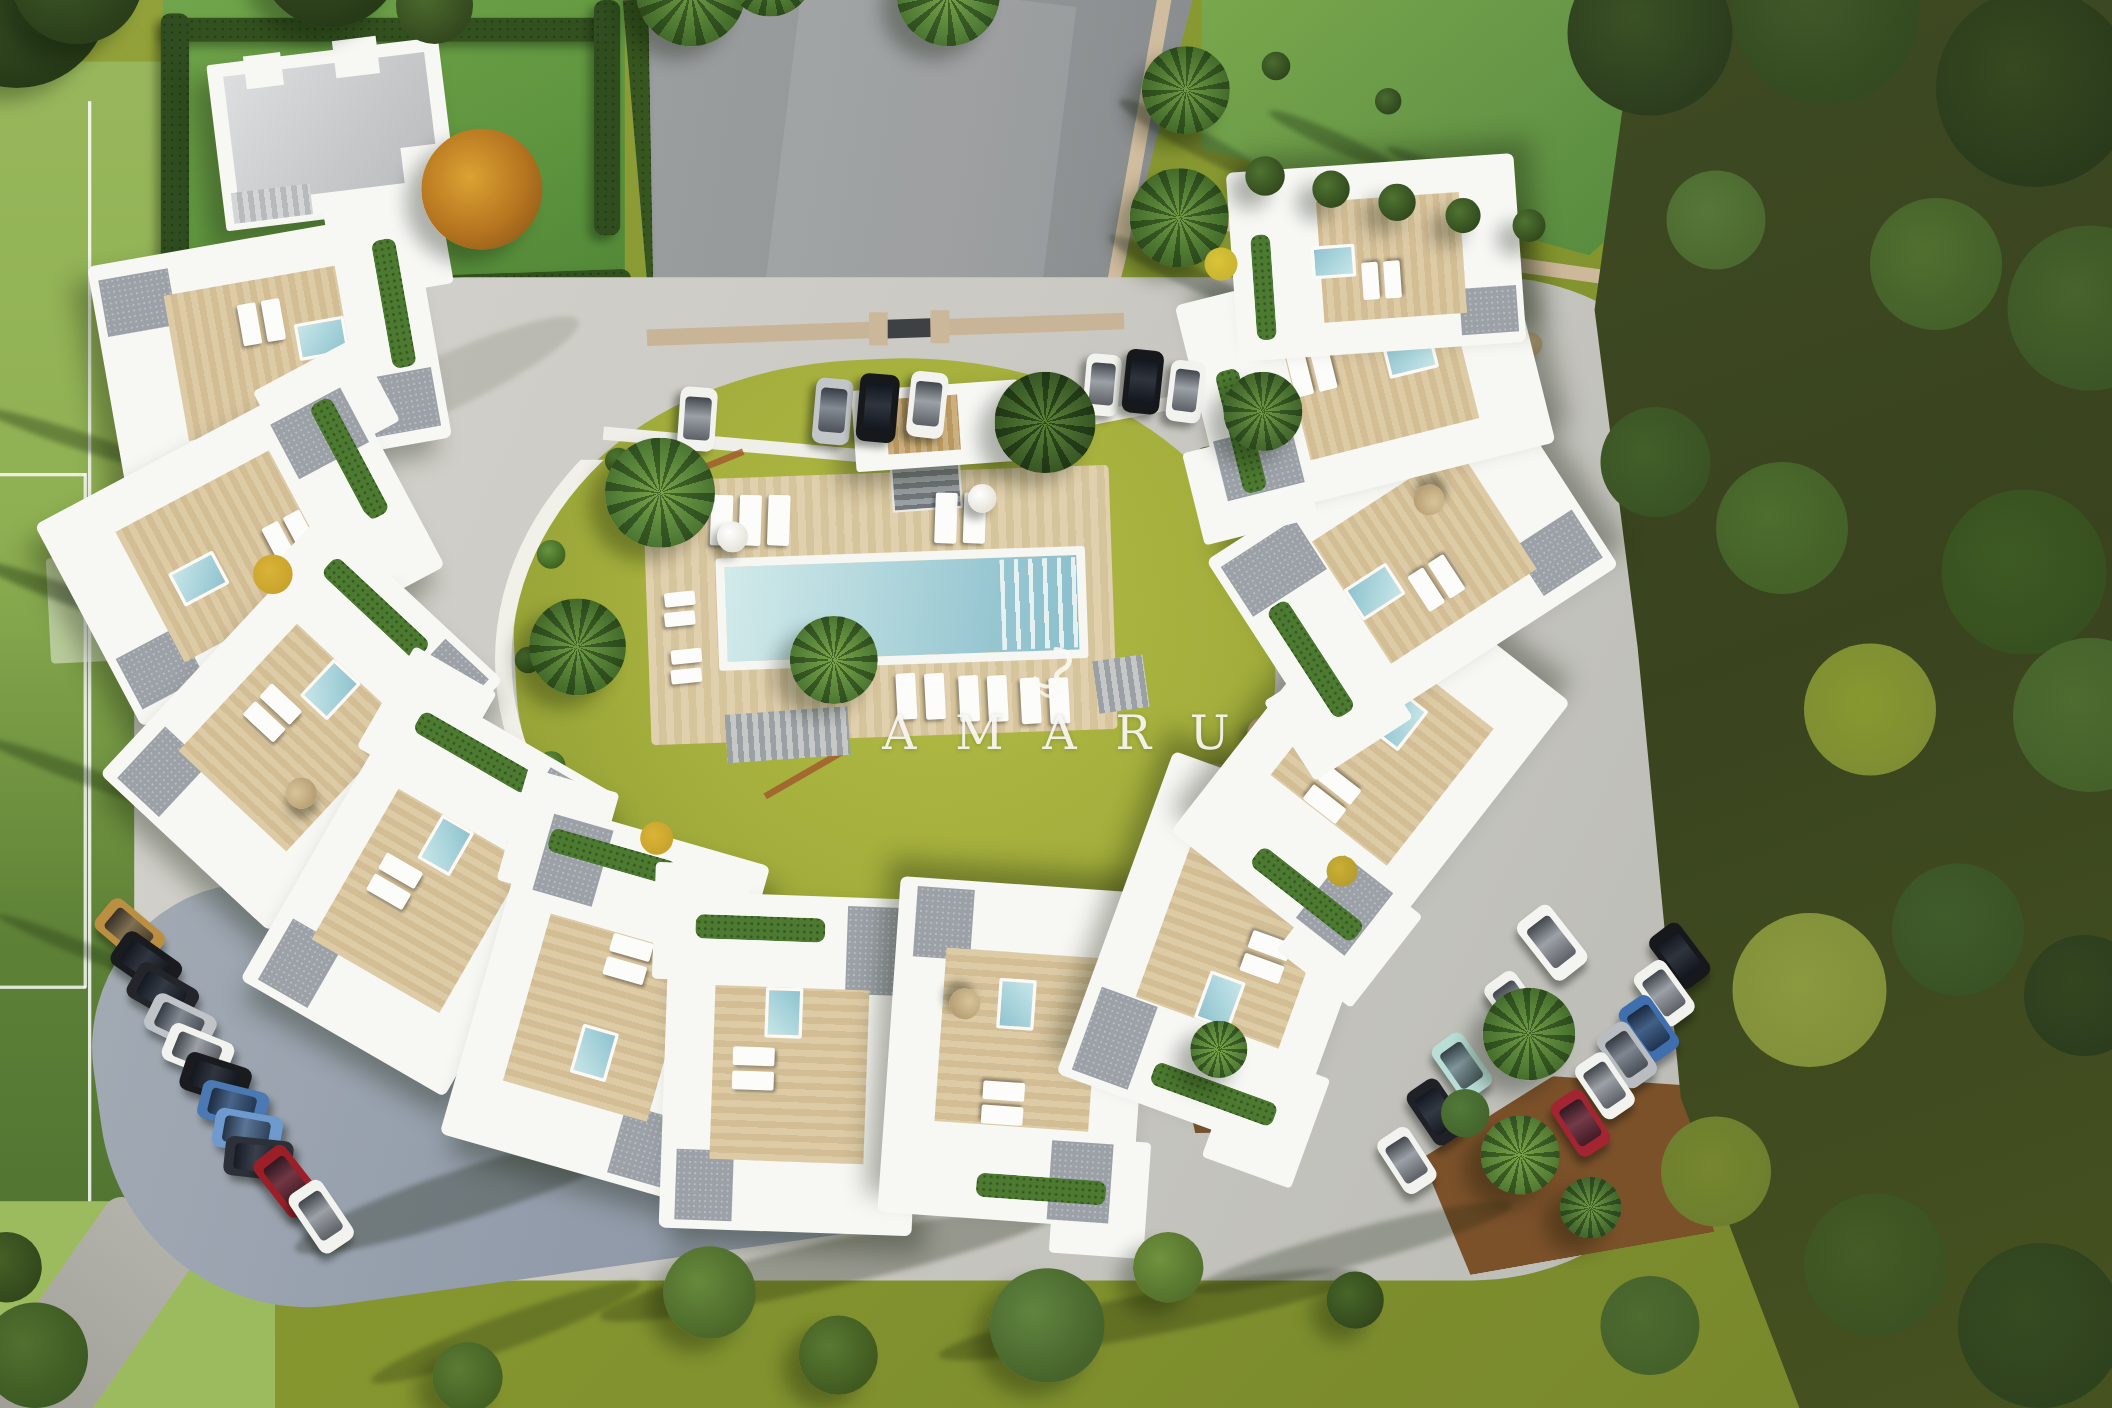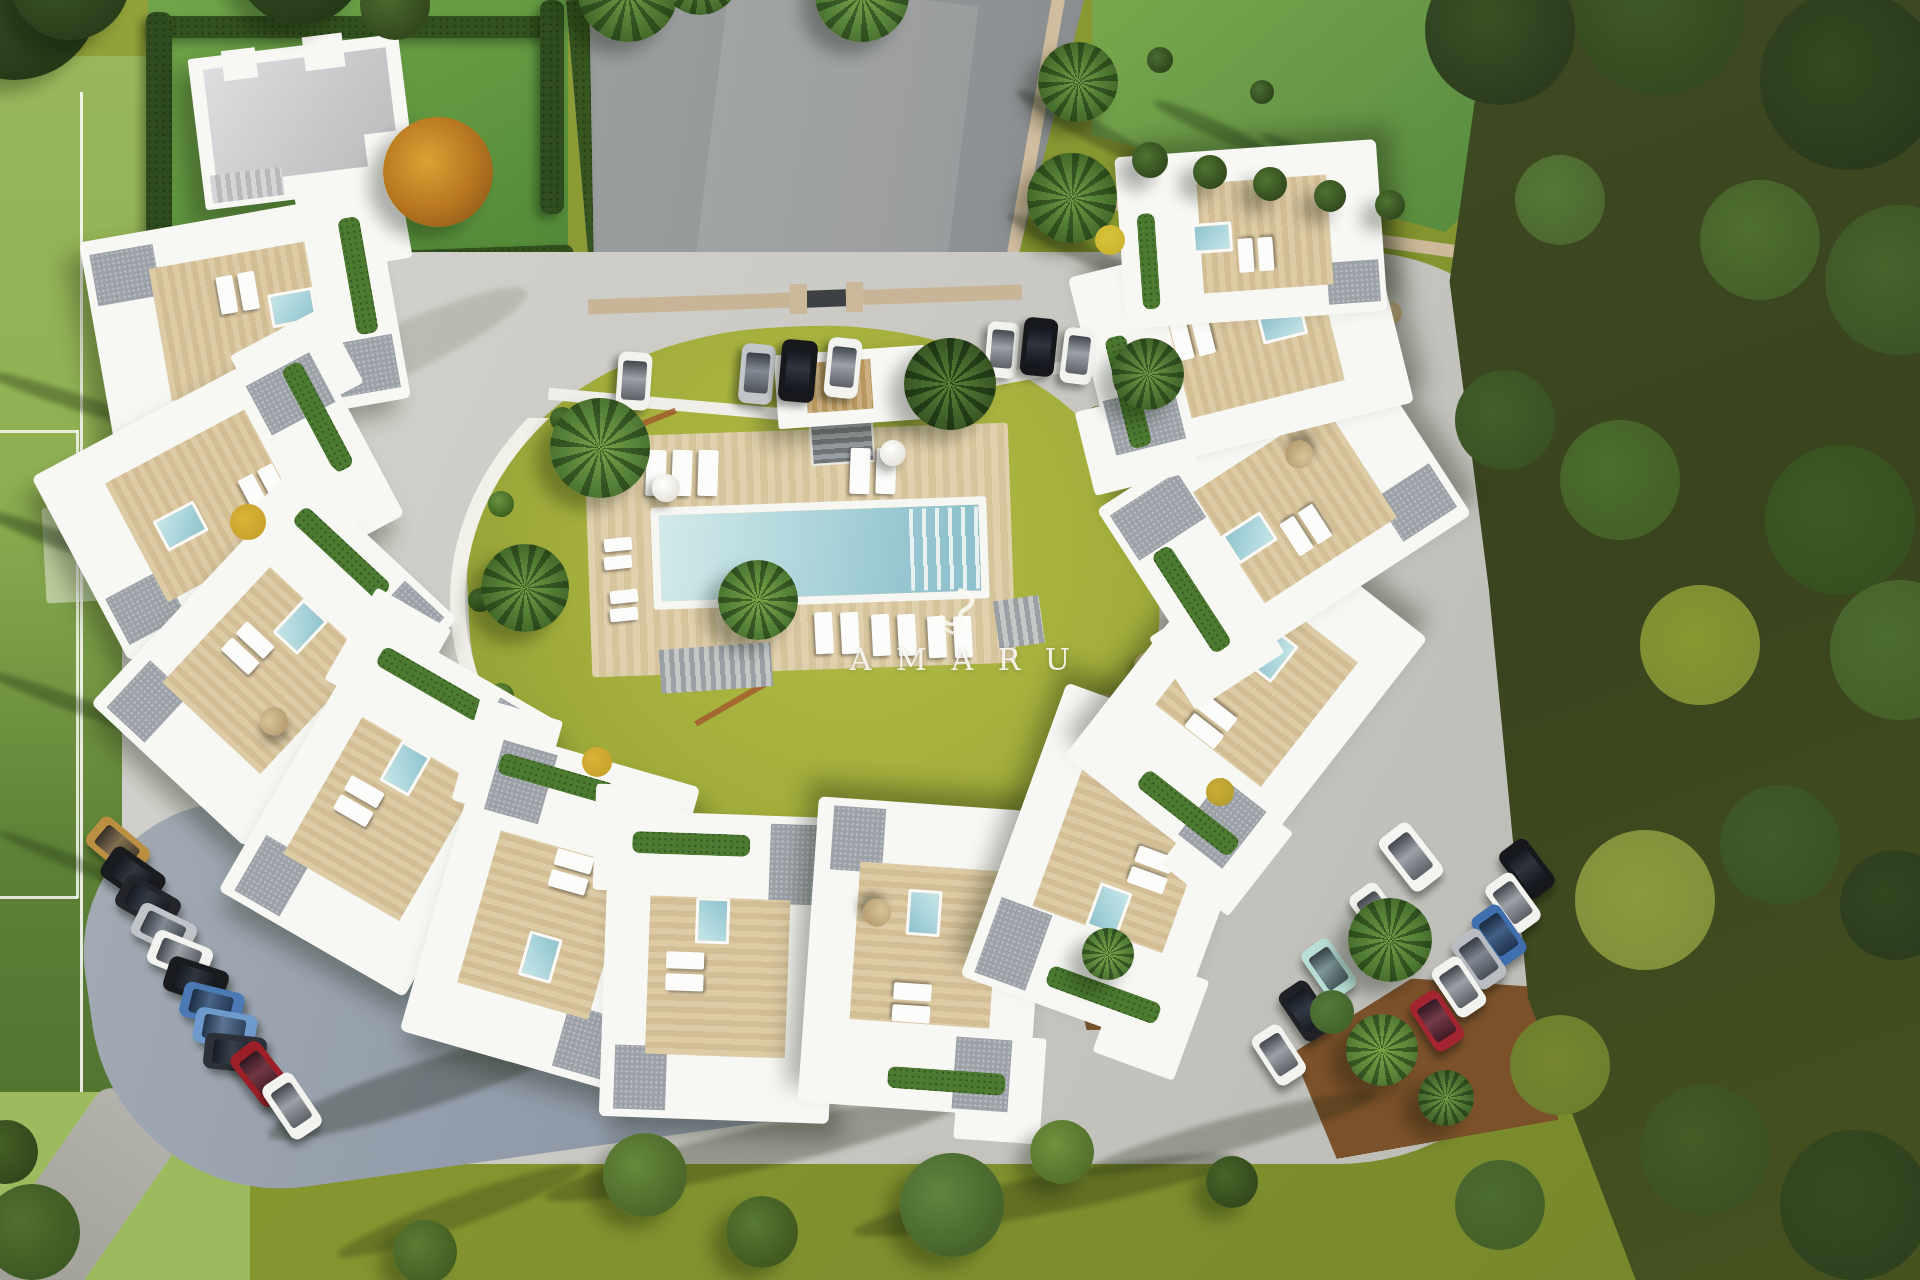--- a/index.html
+++ b/index.html
@@ -17,21 +17,21 @@
   .tree{border-radius:50%;}
   .tsh{box-shadow:-14px 12px 16px rgba(8,16,4,.3);}
   .palm{border-radius:50%;}
   .dot{border-radius:50%;}
   .parasol{border-radius:50%;box-shadow:-6px 6px 8px rgba(10,15,5,.35);}
   .car{border-radius:8px;box-shadow:-5px 5px 7px rgba(10,15,8,.4);}
   .car::after{content:"";position:absolute;left:16%;right:16%;top:15%;bottom:18%;border-radius:4px;
     background:linear-gradient(180deg,rgba(16,22,32,.78),rgba(70,80,95,.5) 45%,rgba(16,22,32,.66));}
   .watermark{position:absolute;left:760px;top:584px;width:400px;text-align:center;z-index:60;color:rgba(250,249,243,.92);}
   .watermark svg{display:block;margin:0 auto;}
-  .wm-text{font-family:"DejaVu Serif","Liberation Serif",serif;font-size:30px;letter-spacing:.82em;padding-left:.82em;
+  .wm-text{font-family:"DejaVu Serif","Liberation Serif",serif;font-size:43px;letter-spacing:.82em;padding-left:.82em;
     margin-top:2px;text-shadow:0 1px 4px rgba(60,60,40,.28);}
 </style>
 </head>
 <body>
 
 <div id="scene">
 
 <div class="it" style="left: 0px; top: 0px; width: 1920px; height: 1280px; background: linear-gradient(135deg, rgb(147, 162, 58) 0%, rgb(134, 150, 47) 45%, rgb(117, 134, 44) 100%);"></div>
     <div class="it" style="left: 0px; top: 56px; width: 152px; height: 1108px; background: linear-gradient(rgb(152, 183, 92) 0%, rgb(143, 176, 82) 38%, rgb(93, 129, 54) 72%, rgb(79, 115, 49) 100%);"></div>
     <div class="it" style="left: 80px; top: 92px; width: 3px; height: 1044px; background: rgba(255, 255, 255, 0.85);"></div>

